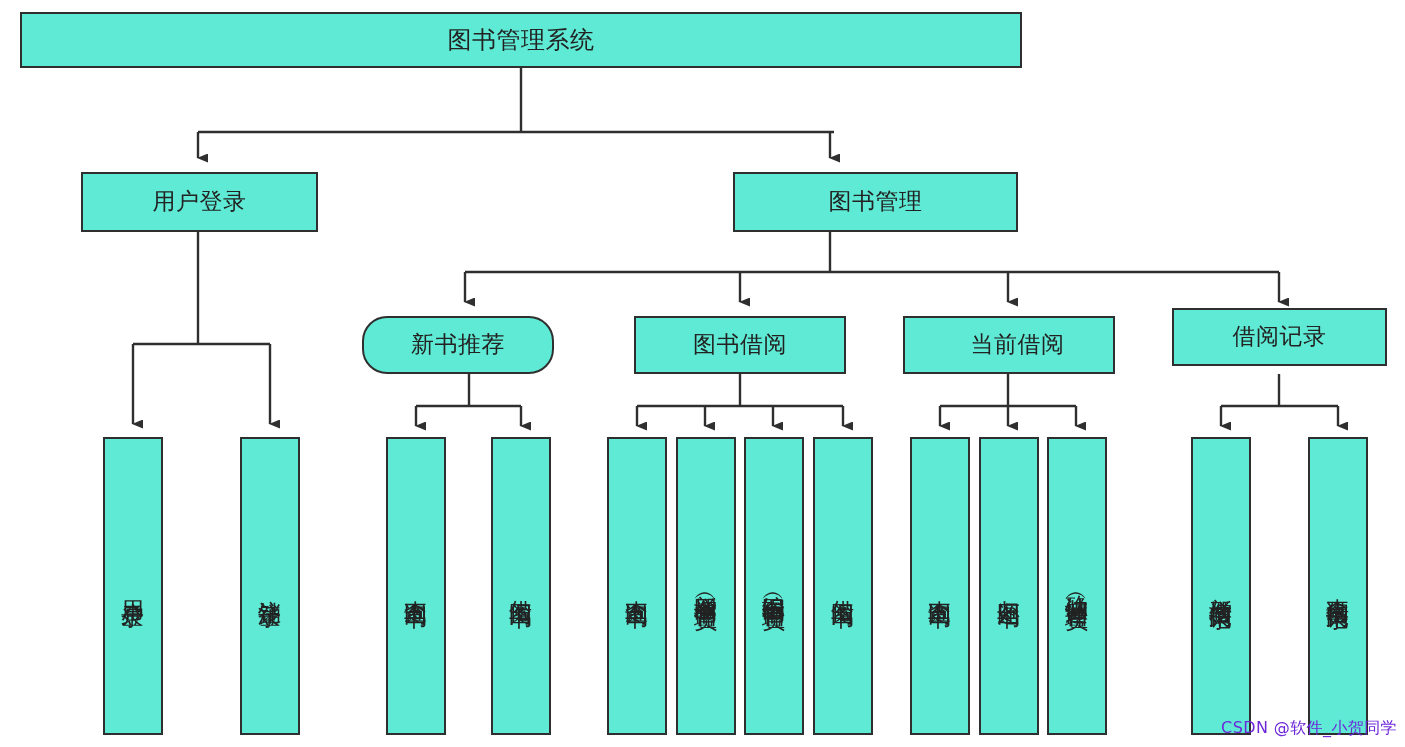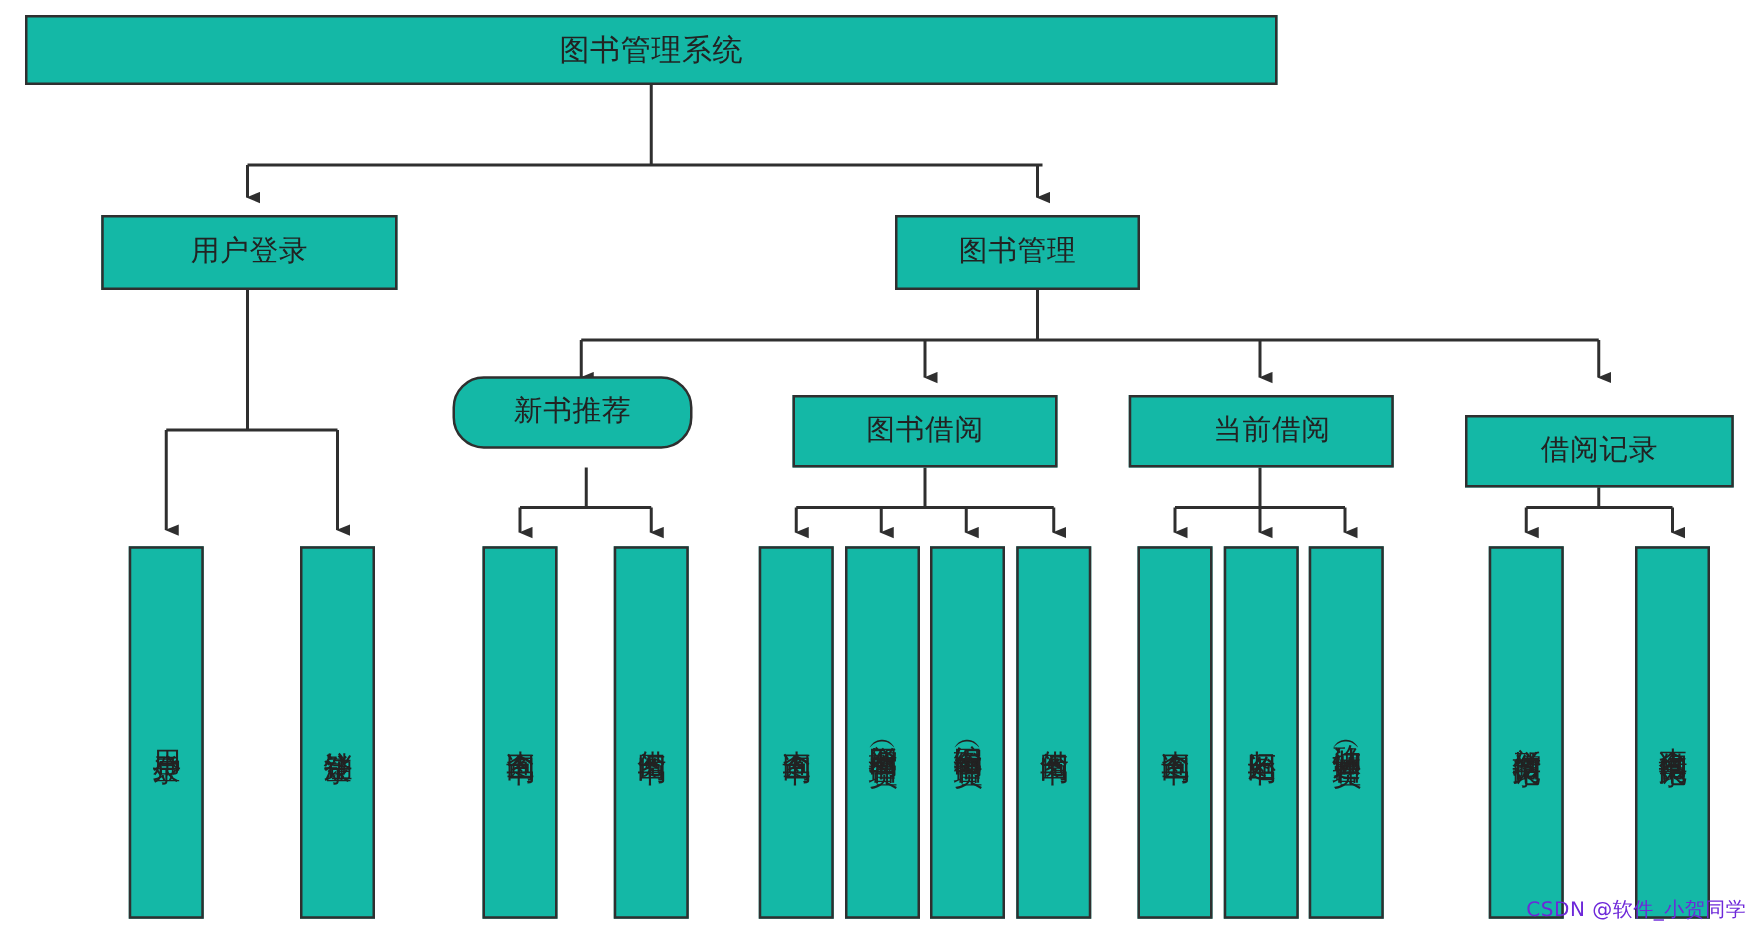--- a/index.html
+++ b/index.html
@@ -21,21 +21,21 @@
     position: absolute;
     left: 0;
     top: 0;
     width: 1405px;
     height: 747px;
     pointer-events: none;
   }
   .node {
     position: absolute;
     box-sizing: border-box;
-    background: #14b8a6;
+    background: #5eead4;
     border: 2px solid #2f2f2f;
     display: flex;
     align-items: center;
     justify-content: center;
     color: #222222;
     text-align: left;
     line-height: 1.12;
   }
   .node .lbl {
     display: block;
@@ -128,34 +128,34 @@
     </g>
   </svg>
 
   <div class="node horiz root" style="left:20px; top:12px; width:1002px; height:56px;">
     <span class="lbl">图书管理系统</span>
   </div>
 
   <div class="node horiz" style="left:81px; top:172px; width:237px; height:60px;">
     <span class="lbl">用户登录</span>
   </div>
-  <div class="node horiz" style="left:716px; top:172px; width:196px; height:60px;">
+  <div class="node horiz" style="left:733px; top:172px; width:285px; height:60px;">
     <span class="lbl">图书管理</span>
   </div>
 
-  <div class="node horiz" style="left:362px; top:301px; width:192px; height:58px;border-radius:25px;">
+  <div class="node horiz" style="left:362px; top:316px; width:192px; height:58px;border-radius:25px;">
     <span class="lbl">新书推荐</span>
   </div>
   <div class="node horiz" style="left:634px; top:316px; width:212px; height:58px;">
     <span class="lbl">图书借阅</span>
   </div>
   <div class="node horiz" style="left:903px; top:316px; width:212px; height:58px;padding-left:17px;">
     <span class="lbl">当前借阅</span>
   </div>
-  <div class="node horiz" style="left:1172px; top:332px; width:215px; height:58px;">
+  <div class="node horiz" style="left:1172px; top:308px; width:215px; height:58px;">
     <span class="lbl">借阅记录</span>
   </div>
 
   <div class="node vert" style="left:103px; top:437px; width:60px; height:298px;">
     <span class="lbl">用户登录</span>
   </div>
   <div class="node vert" style="left:240px; top:437px; width:60px; height:298px;">
     <span class="lbl">注销登录</span>
   </div>
 

